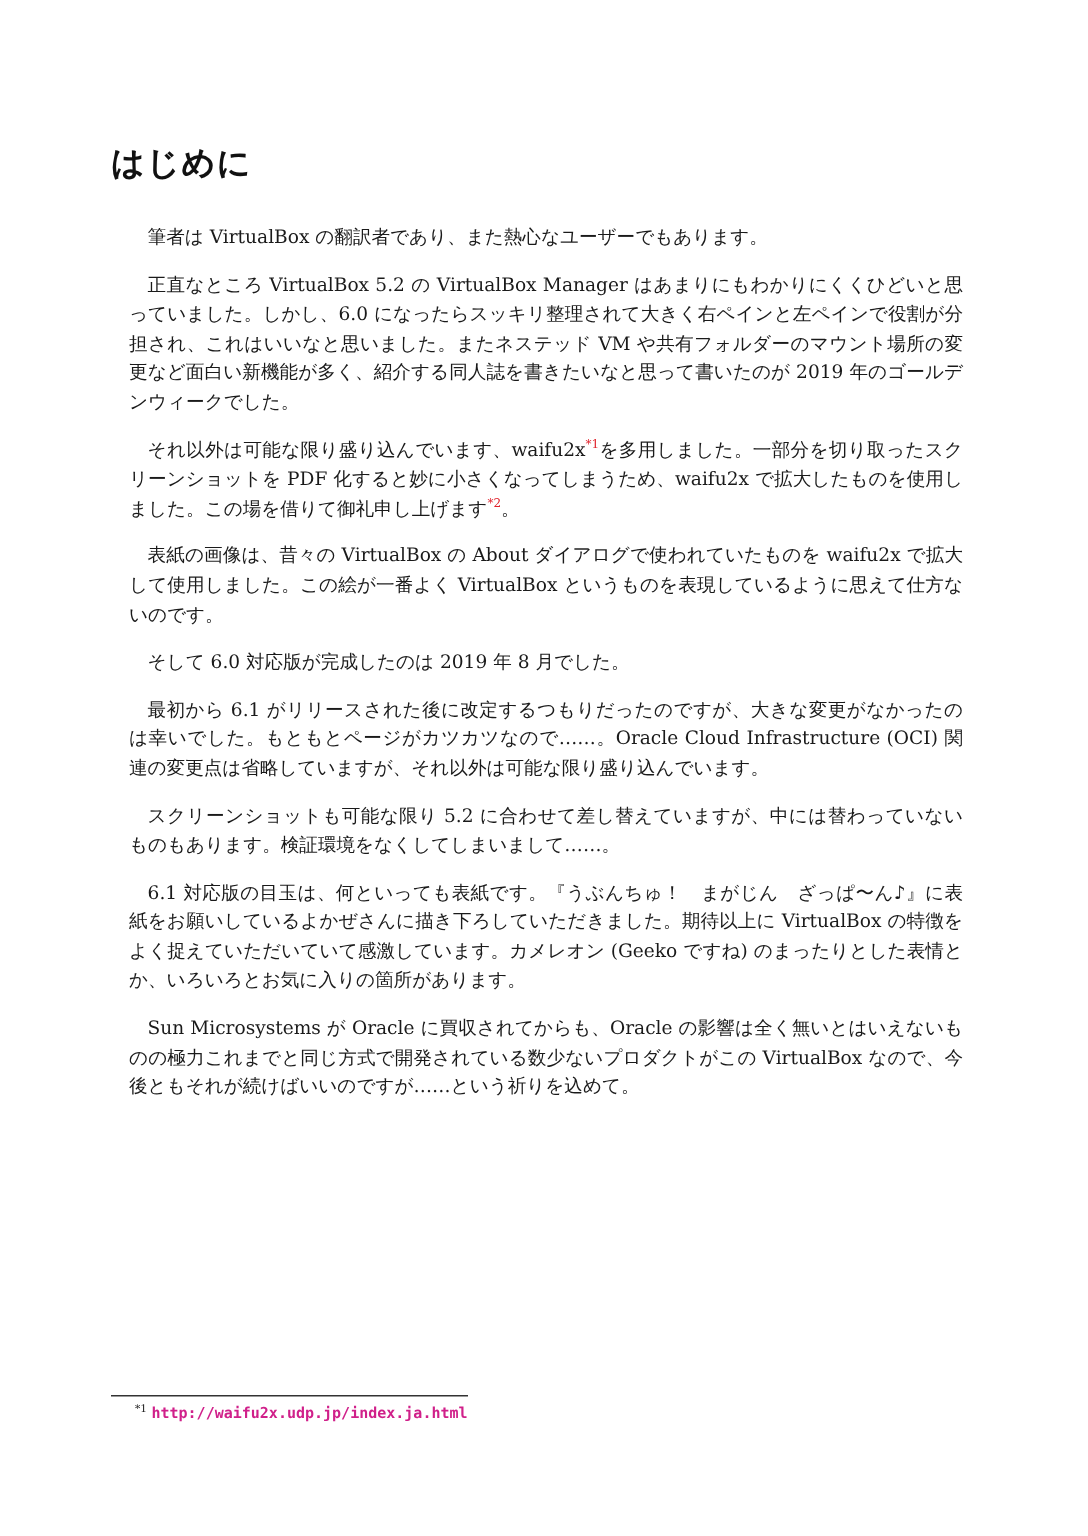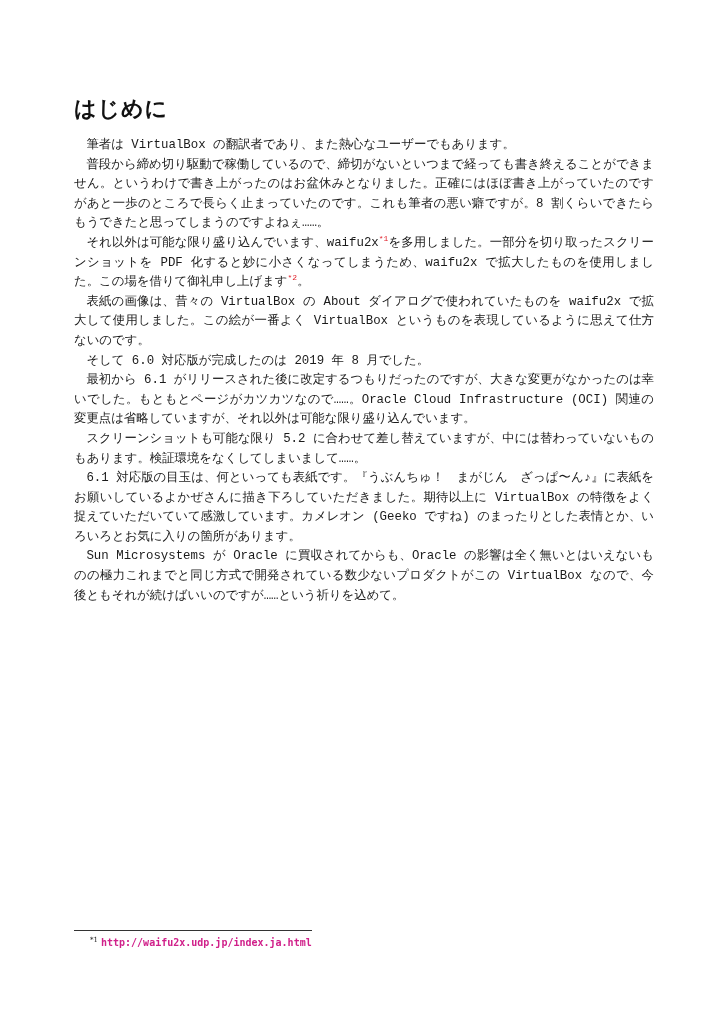--- a/index.html
+++ b/index.html
@@ -4,38 +4,38 @@
 <style>
   html, body { margin: 0; padding: 0; background: #ffffff; }
   body { width: 725px; height: 1024px; position: relative; overflow: hidden;
          font-family: "DejaVu Serif", "Liberation Serif", serif; color: #1a1a1a; }
   .page { position: absolute; left: 0; top: 0; width: 725px; height: 888px; }
   h1.title { position: absolute; left: 74px; top: 94px; margin: 0;
              font-family: "DejaVu Sans", "Liberation Sans", sans-serif;
              font-weight: bold; font-size: 22px; letter-spacing: 1px; color: #111; }
   .body-text { position: absolute; left: 74px; top: 136px; width: 580px;
                font-size: 12.4px; line-height: 19.6px; text-align: justify; }
-  .body-text p { margin: 0; text-indent: 1em; font-family: Liberation Mono, monospace; }
+  .body-text p { margin: 12px; text-indent: 1em; }
   .fnref { color: #e0202a; font-size: 8px; vertical-align: super; line-height: 0; }
   .footnote-rule { position: absolute; left: 74px; top: 930px; width: 238px;
                    height: 0; border-top: 1px solid #333; }
   .footnotes { position: absolute; left: 90px; top: 935px; font-size: 9.5px; line-height: 15px; }
   .footnotes .fn { white-space: nowrap; }
   .fnmark { font-size: 7px; vertical-align: super; line-height: 0; margin-right: 3px; }
   .url { font-family: "DejaVu Sans Mono", "Liberation Mono", monospace; color: #d0208a; font-weight: bold; font-size: 10px; }
 </style>
 </head>
 <body>
 
 <div class="page">
   <h1 class="title">はじめに</h1>
 
   <div class="body-text">
     <p>筆者は VirtualBox の翻訳者であり、また熱心なユーザーでもあります。</p>
-    <p>普段から締め切り駆動で稼働しているので、締切がないといつまで経っても書き終えることができません。というわけで書き上がったのはお盆休みとなりました。正確にはほぼ書き上がっていたのですがあと一歩のところで長らく止まっていたのです。これも筆者の悪い癖ですが。8 割くらいできたらもうできたと思ってしまうのですよねぇ……。</p>
+    <p>正直なところ VirtualBox 5.2 の VirtualBox Manager はあまりにもわかりにくくひどいと思っていました。しかし、6.0 になったらスッキリ整理されて大きく右ペインと左ペインで役割が分担され、これはいいなと思いました。またネステッド VM や共有フォルダーのマウント場所の変更など面白い新機能が多く、紹介する同人誌を書きたいなと思って書いたのが 2019 年のゴールデンウィークでした。</p>
     <p><span>それ以外は可能な限り盛り込んでいます、waifu2x</span><span class="fnref">*1</span><span>を多用しました。一部分を切り取ったスクリーンショットを PDF 化すると妙に小さくなってしまうため、waifu2x で拡大したものを使用しました。この場を借りて御礼申し上げます</span><span class="fnref">*2</span><span>。</span></p>
     <p>表紙の画像は、昔々の VirtualBox の About ダイアログで使われていたものを waifu2x で拡大して使用しました。この絵が一番よく VirtualBox というものを表現しているように思えて仕方ないのです。</p>
     <p>そして 6.0 対応版が完成したのは 2019 年 8 月でした。</p>
     <p>最初から 6.1 がリリースされた後に改定するつもりだったのですが、大きな変更がなかったのは幸いでした。もともとページがカツカツなので……。Oracle Cloud Infrastructure (OCI) 関連の変更点は省略していますが、それ以外は可能な限り盛り込んでいます。</p>
     <p>スクリーンショットも可能な限り 5.2 に合わせて差し替えていますが、中には替わっていないものもあります。検証環境をなくしてしまいまして……。</p>
     <p>6.1 対応版の目玉は、何といっても表紙です。『うぶんちゅ！　まがじん　ざっぱ〜ん♪』に表紙をお願いしているよかぜさんに描き下ろしていただきました。期待以上に VirtualBox の特徴をよく捉えていただいていて感激しています。カメレオン (Geeko ですね) のまったりとした表情とか、いろいろとお気に入りの箇所があります。</p>
     <p>Sun Microsystems が Oracle に買収されてからも、Oracle の影響は全く無いとはいえないものの極力これまでと同じ方式で開発されている数少ないプロダクトがこの VirtualBox なので、今後ともそれが続けばいいのですが……という祈りを込めて。</p>
   </div>
 
   <div class="footnote-rule"></div>

